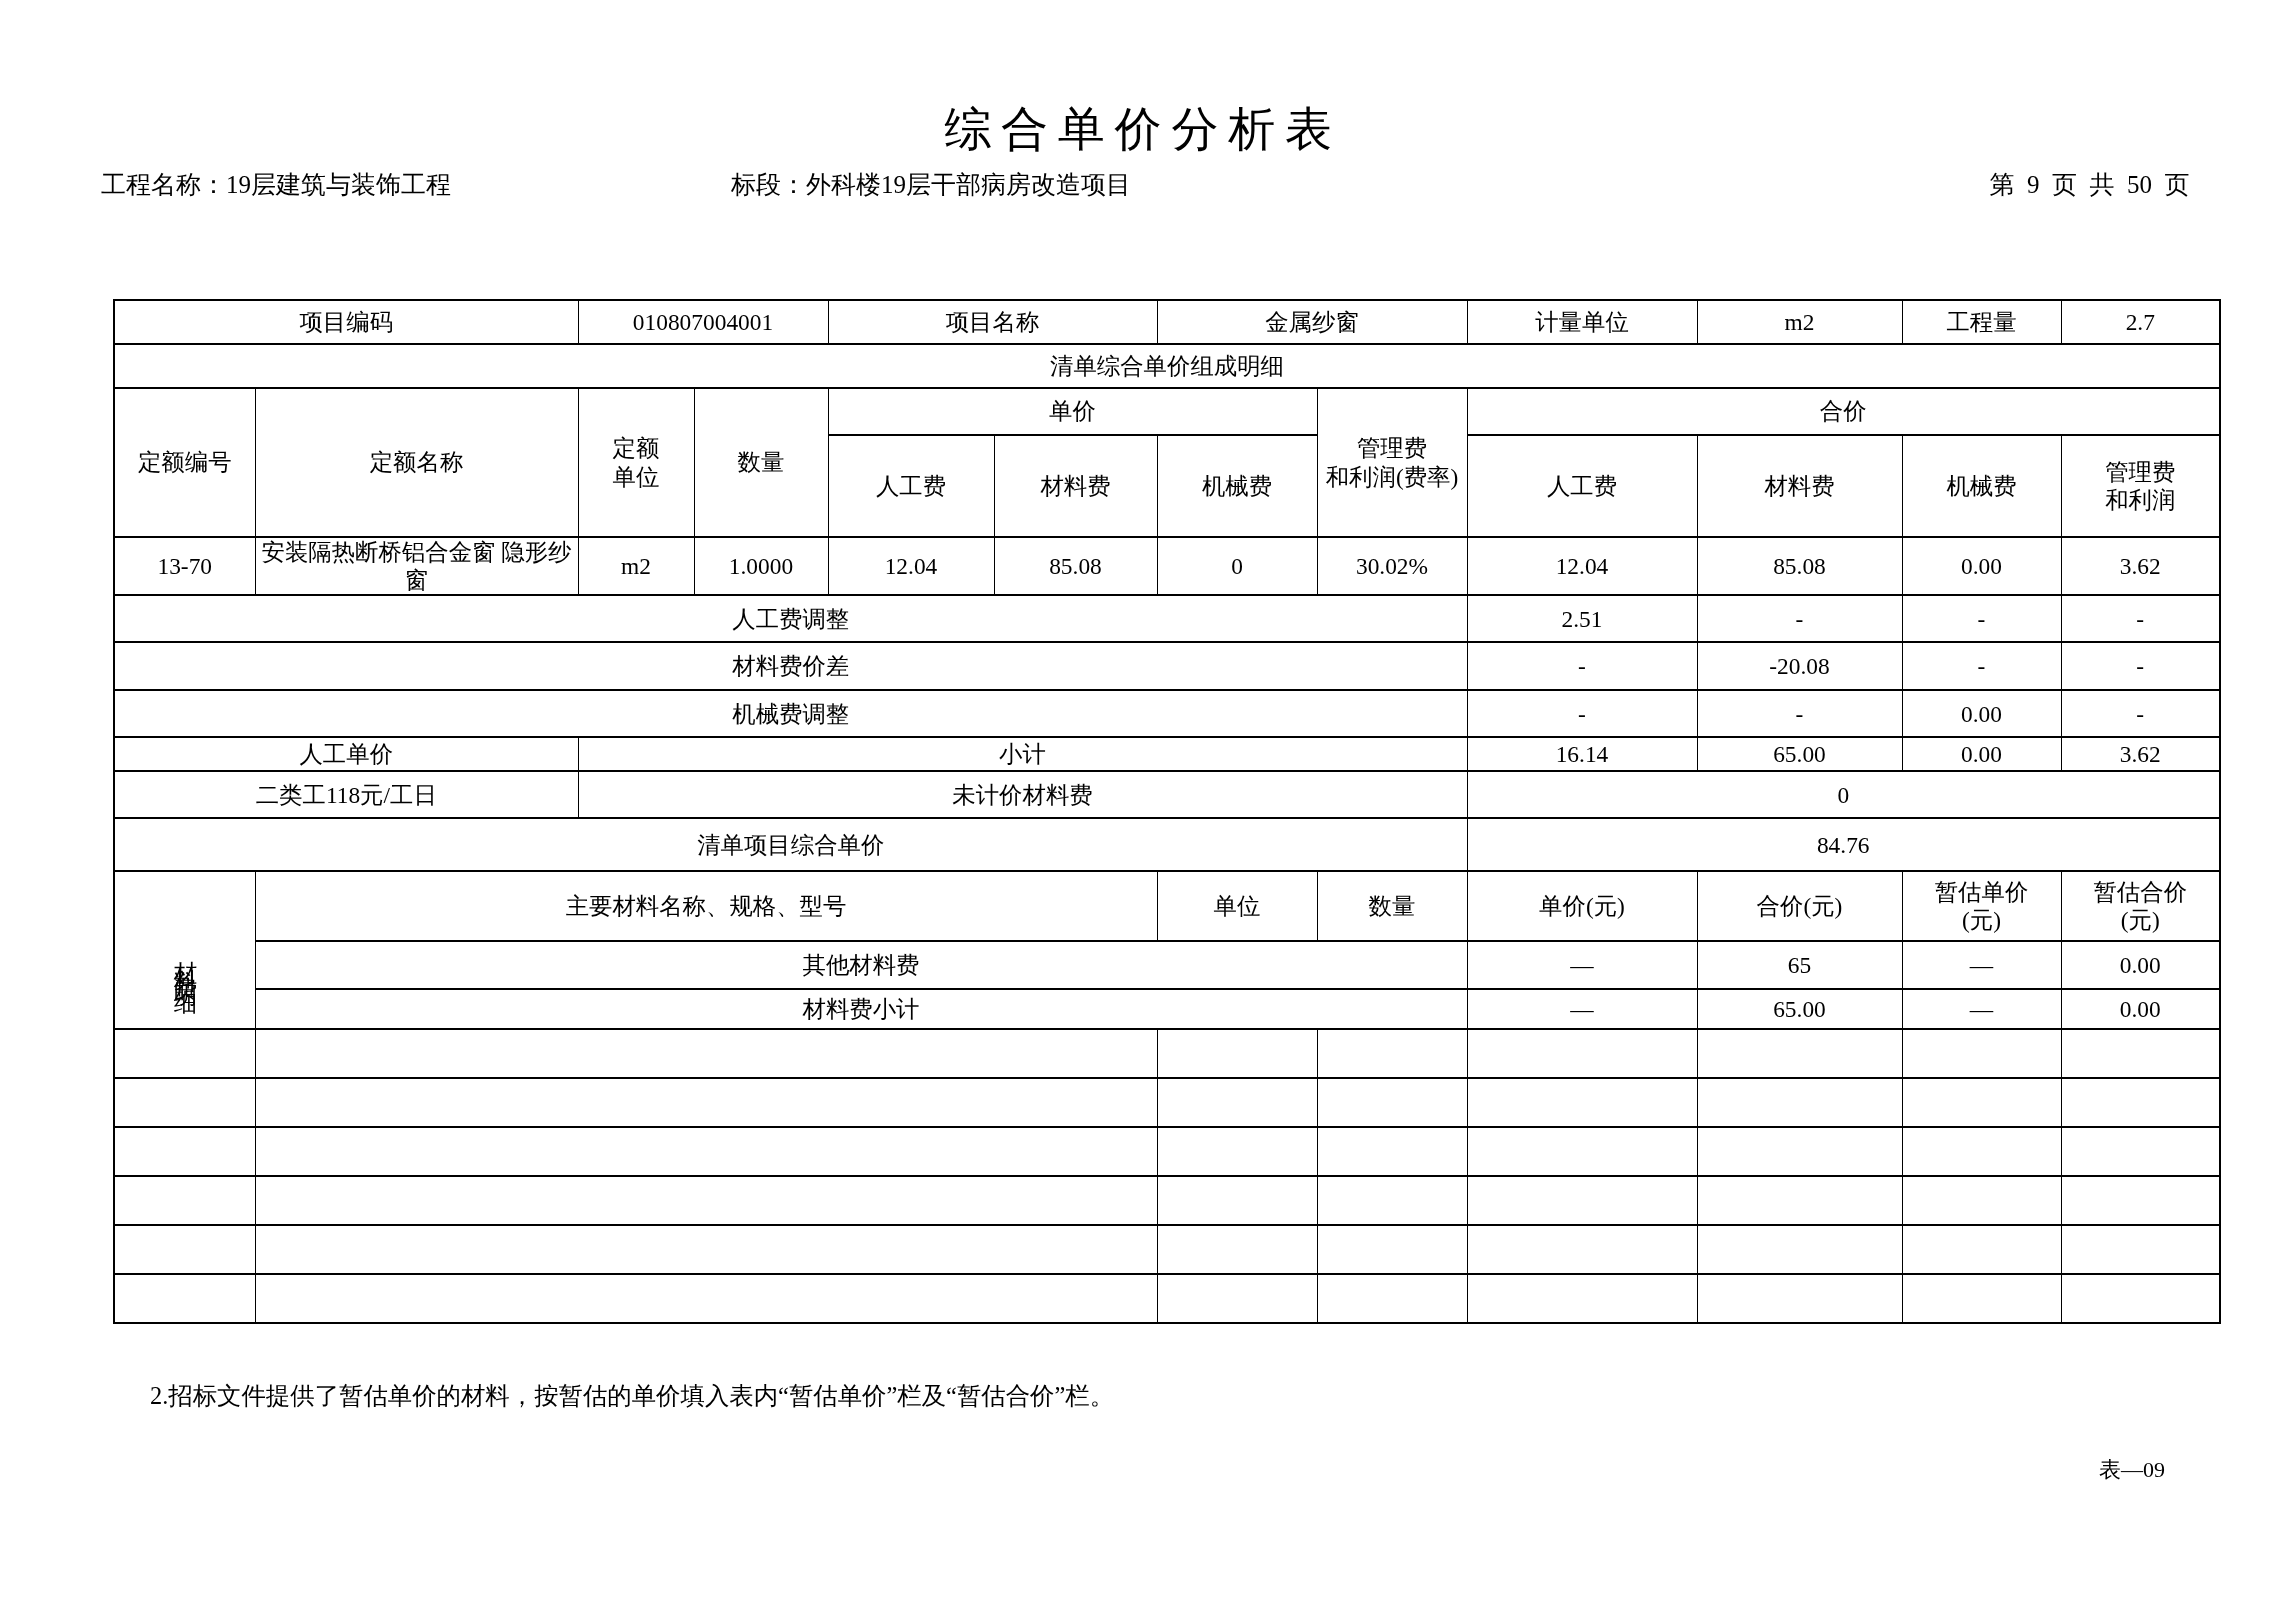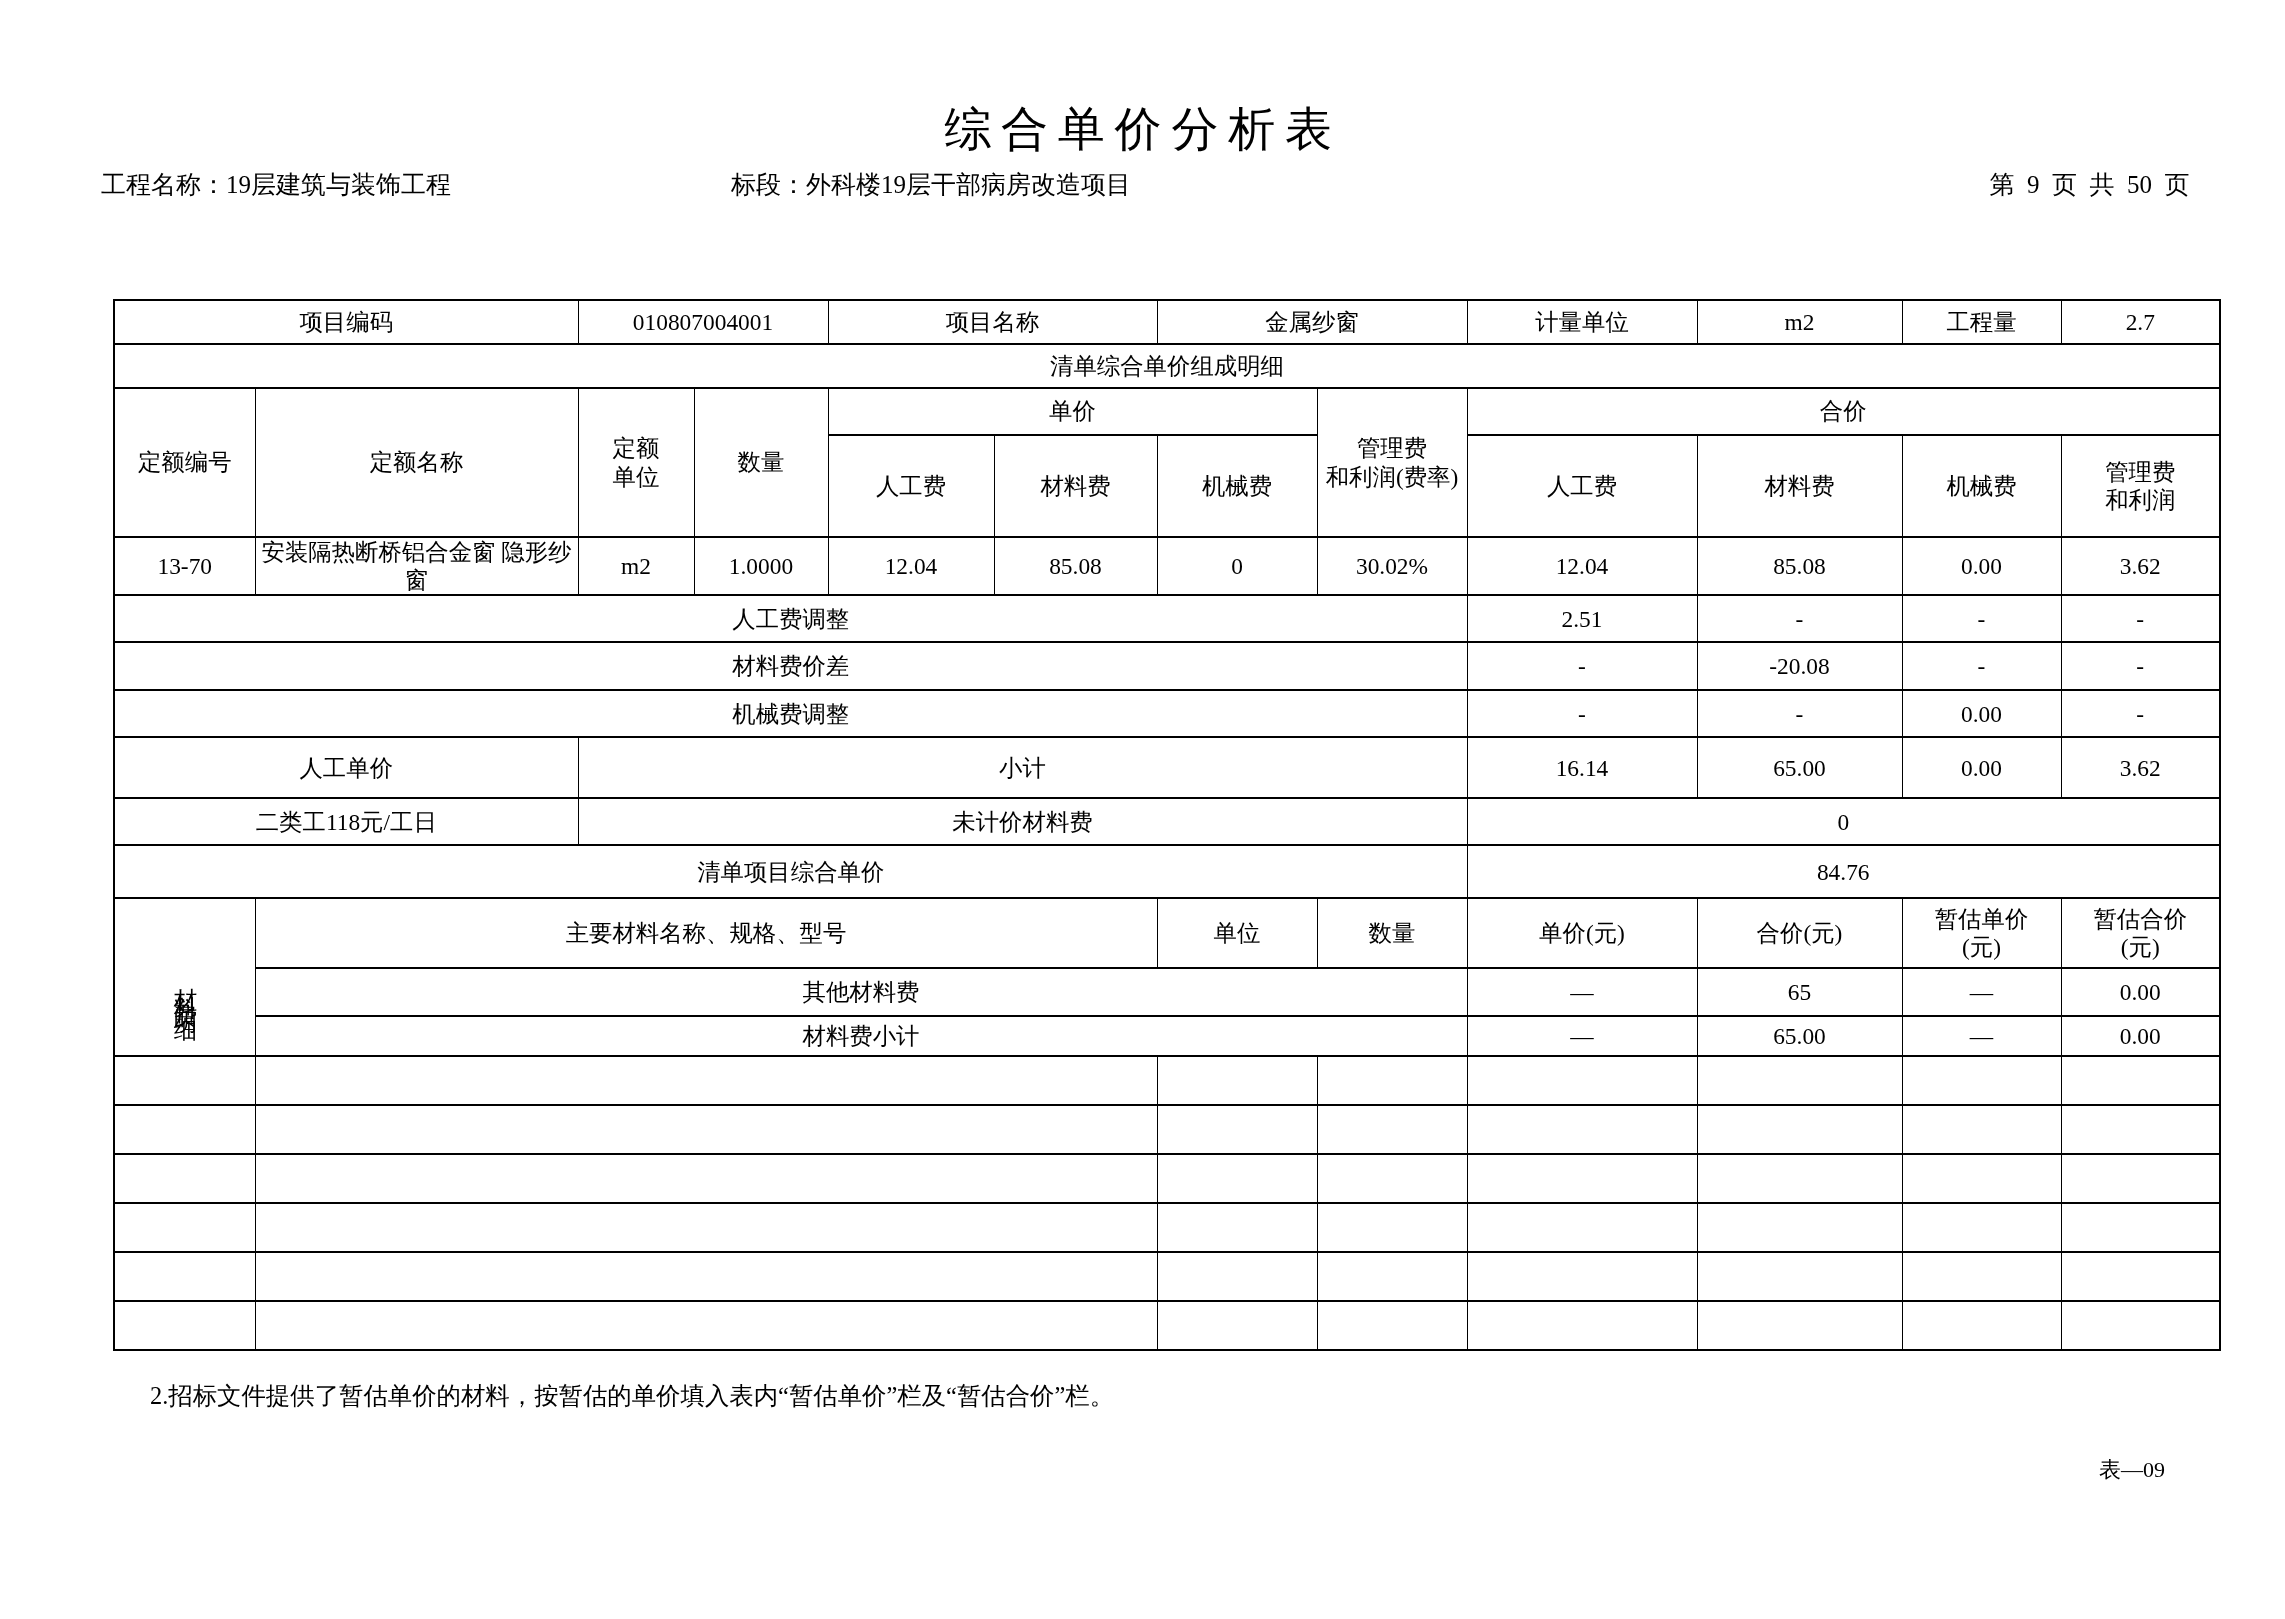--- a/index.html
+++ b/index.html
@@ -146,21 +146,21 @@
   </tr>
 
   <tr style="height:47px">
     <td colspan="8">机械费调整</td>
     <td class="r">-</td>
     <td class="r">-</td>
     <td class="r">0.00</td>
     <td class="r">-</td>
   </tr>
 
-  <tr style="height:61px">
+  <tr style="height:34px">
     <td colspan="2">人工单价</td>
     <td colspan="6">小计</td>
     <td class="r">16.14</td>
     <td class="r">65.00</td>
     <td class="r">0.00</td>
     <td class="r">3.62</td>
   </tr>
 
   <tr style="height:47px">
     <td colspan="2">二类工118元/工日</td>

